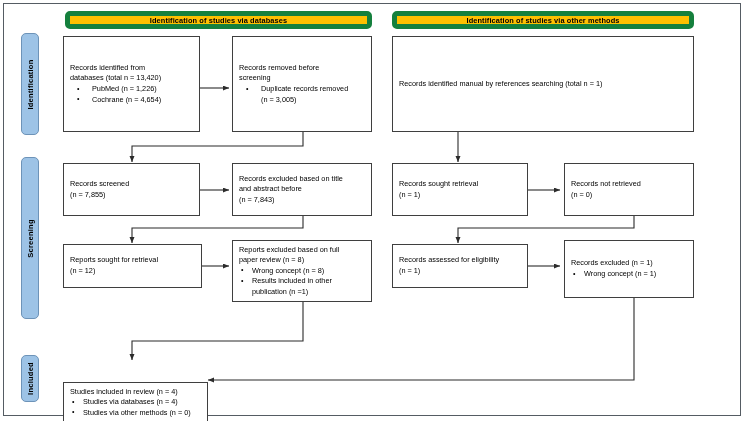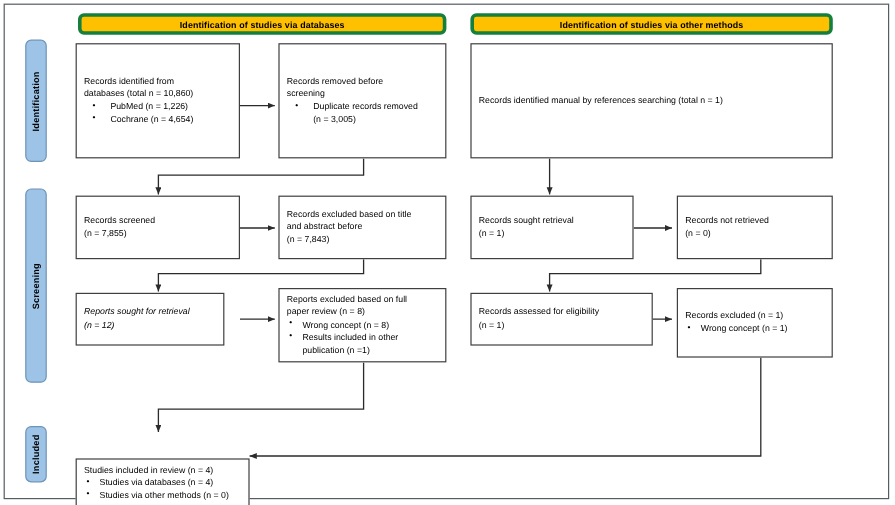--- a/index.html
+++ b/index.html
@@ -34,21 +34,21 @@
     left: 0; top: 0;
     width: 746px;
     height: 421px;
     pointer-events: none;
   }
 
   
   .phase-header {
     position: absolute;
     background: #FFC000;
-    border: 3px solid #15803d;
+    border: 5px solid #15803d;
     border-radius: 5px;
     box-sizing: border-box;
     color: #000000;
     font-size: 7.4px;
     font-weight: bold;
     display: flex;
     align-items: center;
     justify-content: center;
     text-align: center;
     letter-spacing: 0.1px;
@@ -170,21 +170,21 @@
   </div>
   <div class="stage-tab" style="left:21px; top:157px; width:18px; height:162px;">
     <span>Screening</span>
   </div>
   <div class="stage-tab" style="left:21px; top:355px; width:18px; height:47px;">
     <span>Included</span>
   </div>
 
   <div class="flow-box" style="left:63px; top:36px; width:137px; height:96px;">
     <div class="line">Records identified from</div>
-    <div class="line">databases (total n = 10,860)</div>
+    <div class="line">databases (total n = 13,420)</div>
     <ul>
       <li>PubMed (n = 1,226)</li>
       <li>Cochrane (n = 4,654)</li>
     </ul>
   </div>
 
   <div class="flow-box" style="left:232px; top:36px; width:140px; height:96px;">
     <div class="line">Records removed before</div>
     <div class="line">screening</div>
     <ul>
@@ -211,36 +211,36 @@
   <div class="flow-box" style="left:392px; top:163px; width:136px; height:53px;">
     <div class="line">Records sought retrieval</div>
     <div class="line">(n = 1)</div>
   </div>
 
   <div class="flow-box" style="left:564px; top:163px; width:130px; height:53px;">
     <div class="line">Records not retrieved</div>
     <div class="line">(n = 0)</div>
   </div>
 
-  <div class="flow-box" style="left:63px; top:244px; width:124px; height:44px;font-style:italic;">
+  <div class="flow-box" style="left:63px; top:244px; width:139px; height:44px;">
     <div class="line">Reports sought for retrieval</div>
     <div class="line">(n = 12)</div>
   </div>
 
   <div class="flow-box" style="left:232px; top:240px; width:140px; height:62px;">
     <div class="line">Reports excluded based on full</div>
     <div class="line">paper review (n = 8)</div>
     <ul class="bullets-narrow">
       <li>Wrong concept (n = 8)</li>
       <li>Results included in other</li>
     </ul>
     <div class="line" style="padding-left:13px;">publication (n =1)</div>
   </div>
 
-  <div class="flow-box" style="left:392px; top:244px; width:152px; height:44px;">
+  <div class="flow-box" style="left:392px; top:244px; width:136px; height:44px;">
     <div class="line">Records assessed for eligibility</div>
     <div class="line">(n = 1)</div>
   </div>
 
   <div class="flow-box" style="left:564px; top:240px; width:130px; height:58px;">
     <div class="line">Records excluded (n = 1)</div>
     <ul class="bullets-narrow">
       <li>Wrong concept (n = 1)</li>
     </ul>
   </div>

